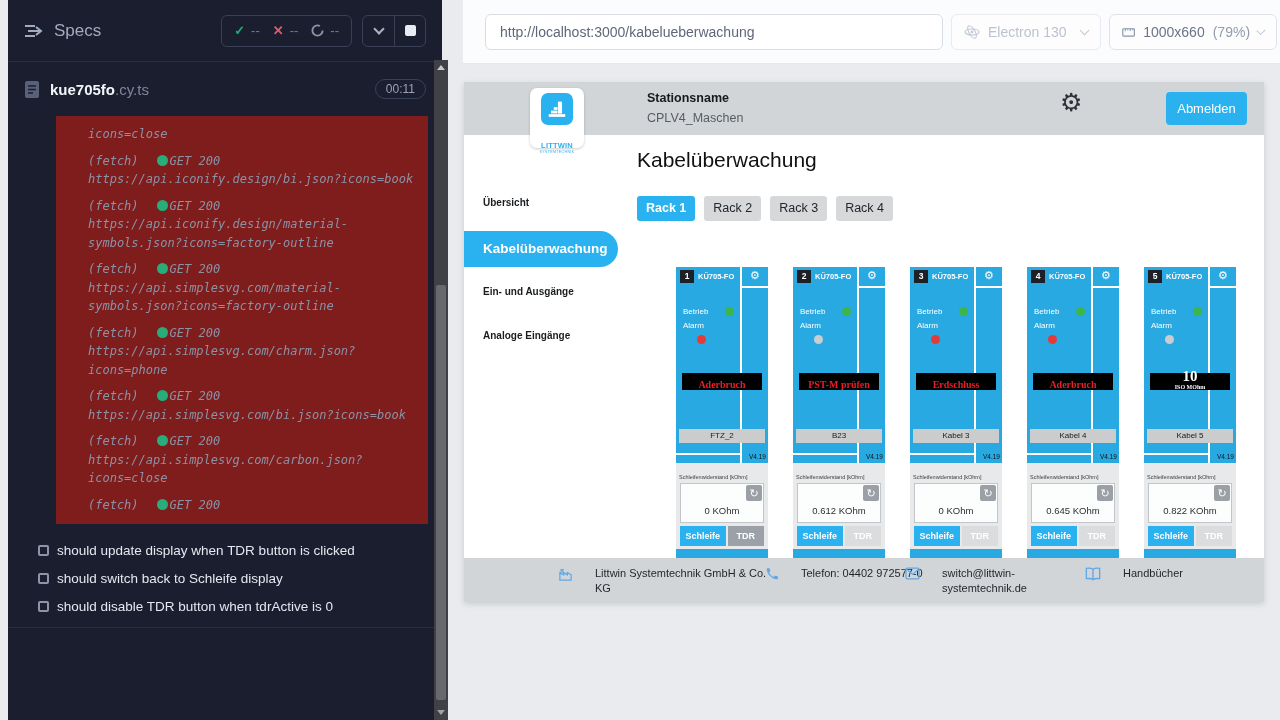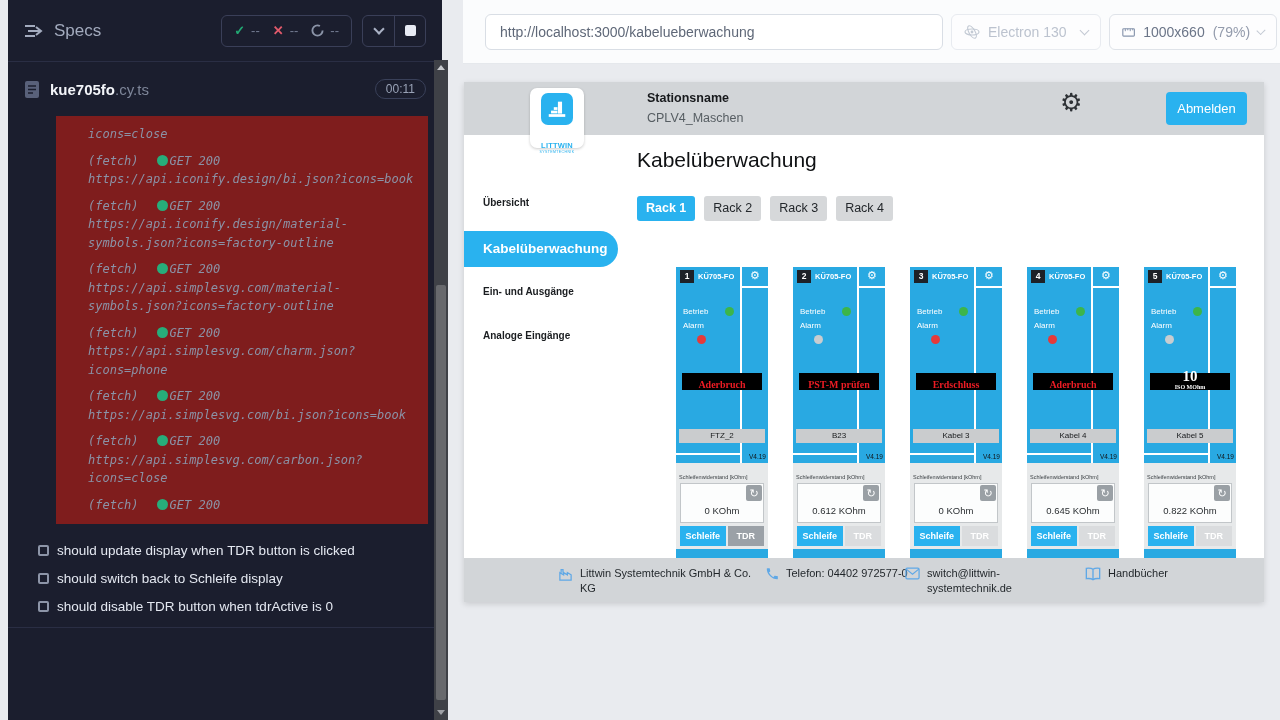--- a/index.html
+++ b/index.html
@@ -100,21 +100,21 @@
   .res-box{position:absolute;left:4px;right:4px;top:20px;height:40px;background:#fcfdfd;border:1px solid #c2c6c9;}
   .refresh-btn{position:absolute;top:1px;right:1px;width:16px;height:16px;background:#9aa0a5;color:#fff;font-size:11px;line-height:16px;text-align:center;border-radius:2px;cursor:pointer;}
   .res-value{position:absolute;bottom:6px;left:0;right:0;text-align:center;font-size:9.5px;color:#2b2f32;}
   .btn-row{position:absolute;left:4px;right:4px;top:63px;height:20px;display:flex;gap:2px;}
   .btn-row button{border:none;color:#fff;font-size:9px;font-weight:bold;font-family:"Liberation Sans",sans-serif;cursor:pointer;padding:0;}
   .btn-schleife{flex:1.25;background:#29b2ef;}
   .btn-tdr{flex:1;}
   .card-strip{position:absolute;left:0;right:0;top:86px;bottom:-1px;background:#29a9e2;}
 
   .app-footer{position:absolute;left:0;right:0;top:476px;height:44px;background:#d2d5d8;z-index:5;}
-  .f-item{position:absolute;top:8px;display:flex;gap:7px;align-items:flex-start;font-size:11px;line-height:15px;color:#1f2428;}
+  .f-item{position:absolute;top:8px;display:flex;gap:22px;align-items:flex-start;font-size:11px;line-height:15px;color:#1f2428;}
   .f-item svg{flex:none;margin-top:1px;}
   .f1{left:94px;} .f1 .f-text{width:182px;}
   .f2{left:301px;} .f2 .f-text{width:125px;}
   .f3{left:441px;} .f3 .f-text{width:120px;}
   .f4{left:621px;}
 </style>
 </head>
 <body>
 
 <div class="cy">

